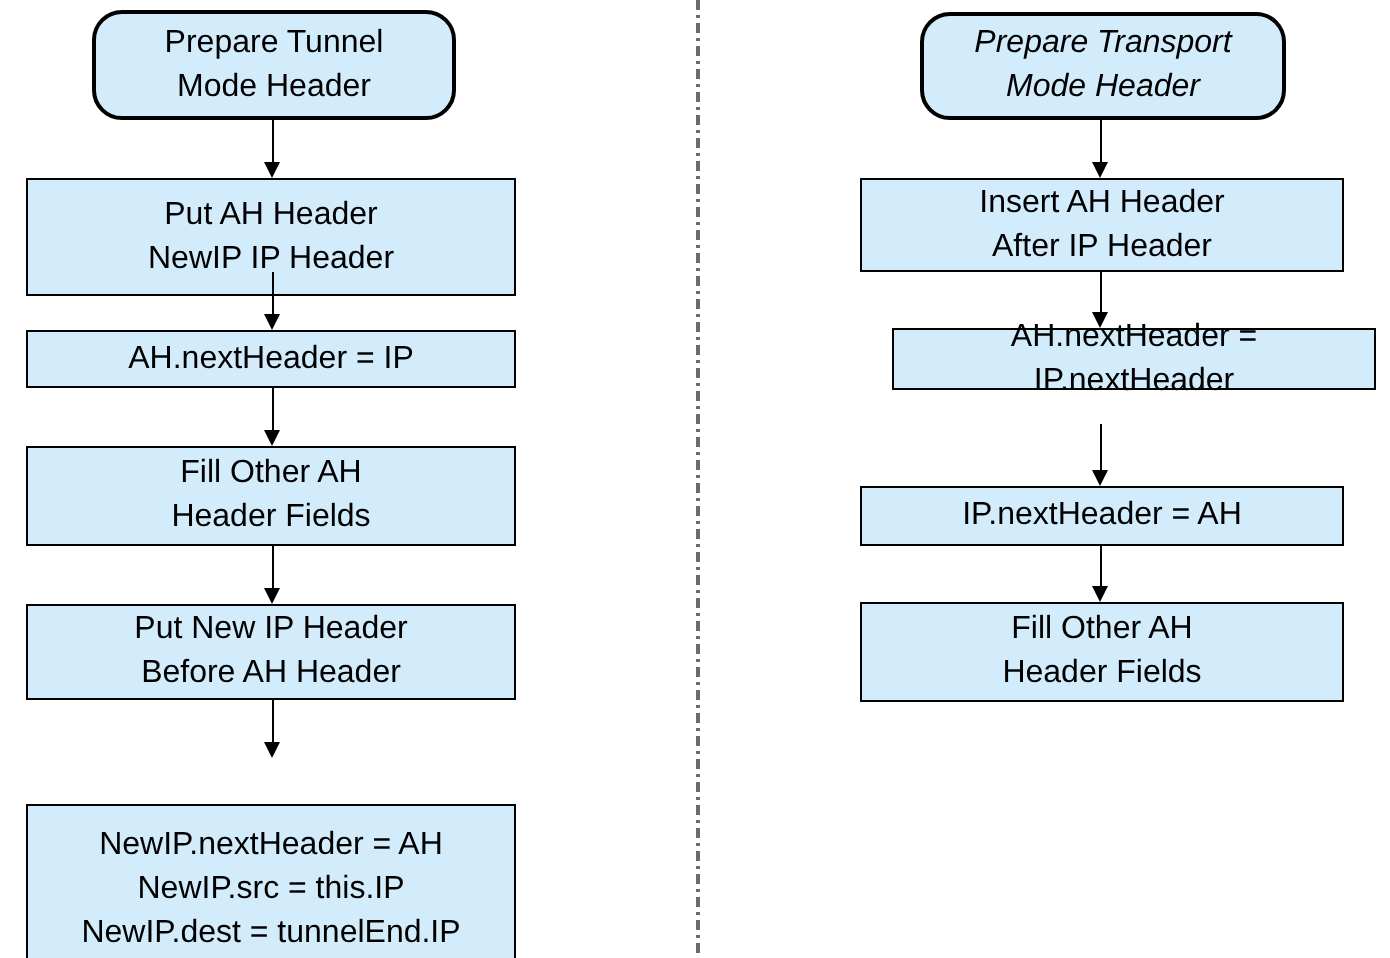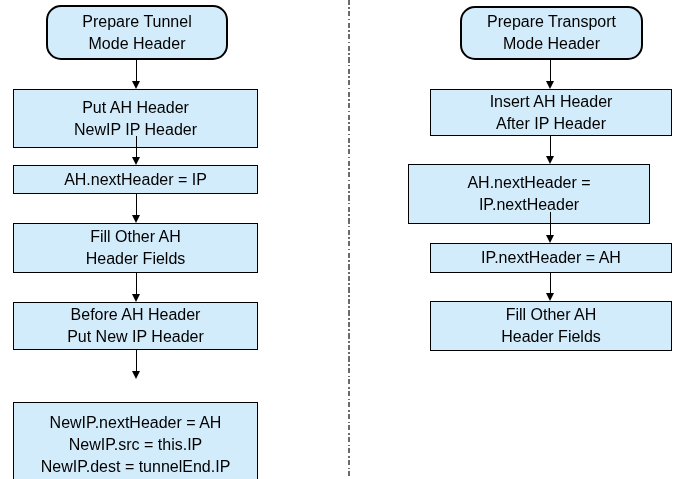--- a/index.html
+++ b/index.html
@@ -116,58 +116,58 @@
     <span class="line">Fill Other AH</span>
     <span class="line">Header Fields</span>
   </div>
 
   <div class="arrow" style="left:130px; top:273px; height:29px;">
     <div class="shaft"></div>
     <div class="head"></div>
   </div>
 
   <div class="node" style="left:13px; top:302px; width:245px; height:48px;">
+    <span class="line">Put New IP Header</span>
     <span class="line">Before AH Header</span>
-    <span class="line">Put New IP Header</span>
   </div>
 
   <div class="arrow" style="left:130px; top:350px; height:29px;">
     <div class="shaft"></div>
     <div class="head"></div>
   </div>
 
   <div class="node" style="left:13px; top:359px; width:245px; height:86px;margin-top:43px;">
     <span class="line">NewIP.nextHeader = AH</span>
     <span class="line">NewIP.src = this.IP</span>
     <span class="line">NewIP.dest = tunnelEnd.IP</span>
   </div>
 
   <div class="divider"></div>
 
-  <div class="node rounded" style="left:460px; top:6px; width:183px; height:54px;">
+  <div class="node rounded" style="left:460px; top:6px; width:183px; height:54px;font-style:italic;">
     <span class="line">Prepare Transport</span>
     <span class="line">Mode Header</span>
   </div>
 
   <div class="arrow" style="left:544px; top:60px; height:29px;">
     <div class="shaft"></div>
     <div class="head"></div>
   </div>
 
   <div class="node" style="left:430px; top:89px; width:242px; height:47px;">
     <span class="line">Insert AH Header</span>
     <span class="line">After IP Header</span>
   </div>
 
   <div class="arrow" style="left:544px; top:136px; height:28px;">
     <div class="shaft"></div>
     <div class="head"></div>
   </div>
 
-  <div class="node" style="left:408px; top:164px; width:242px; height:60px;align-items:center;">
+  <div class="node" style="left:446px; top:164px; width:242px; height:31px;align-items:center;">
     <span class="line">AH.nextHeader =</span>
     <span class="line">IP.nextHeader</span>
   </div>
 
   <div class="arrow" style="left:544px; top:212px; height:31px;">
     <div class="shaft"></div>
     <div class="head"></div>
   </div>
 
   <div class="node" style="left:430px; top:243px; width:242px; height:30px;text-align:center;">

